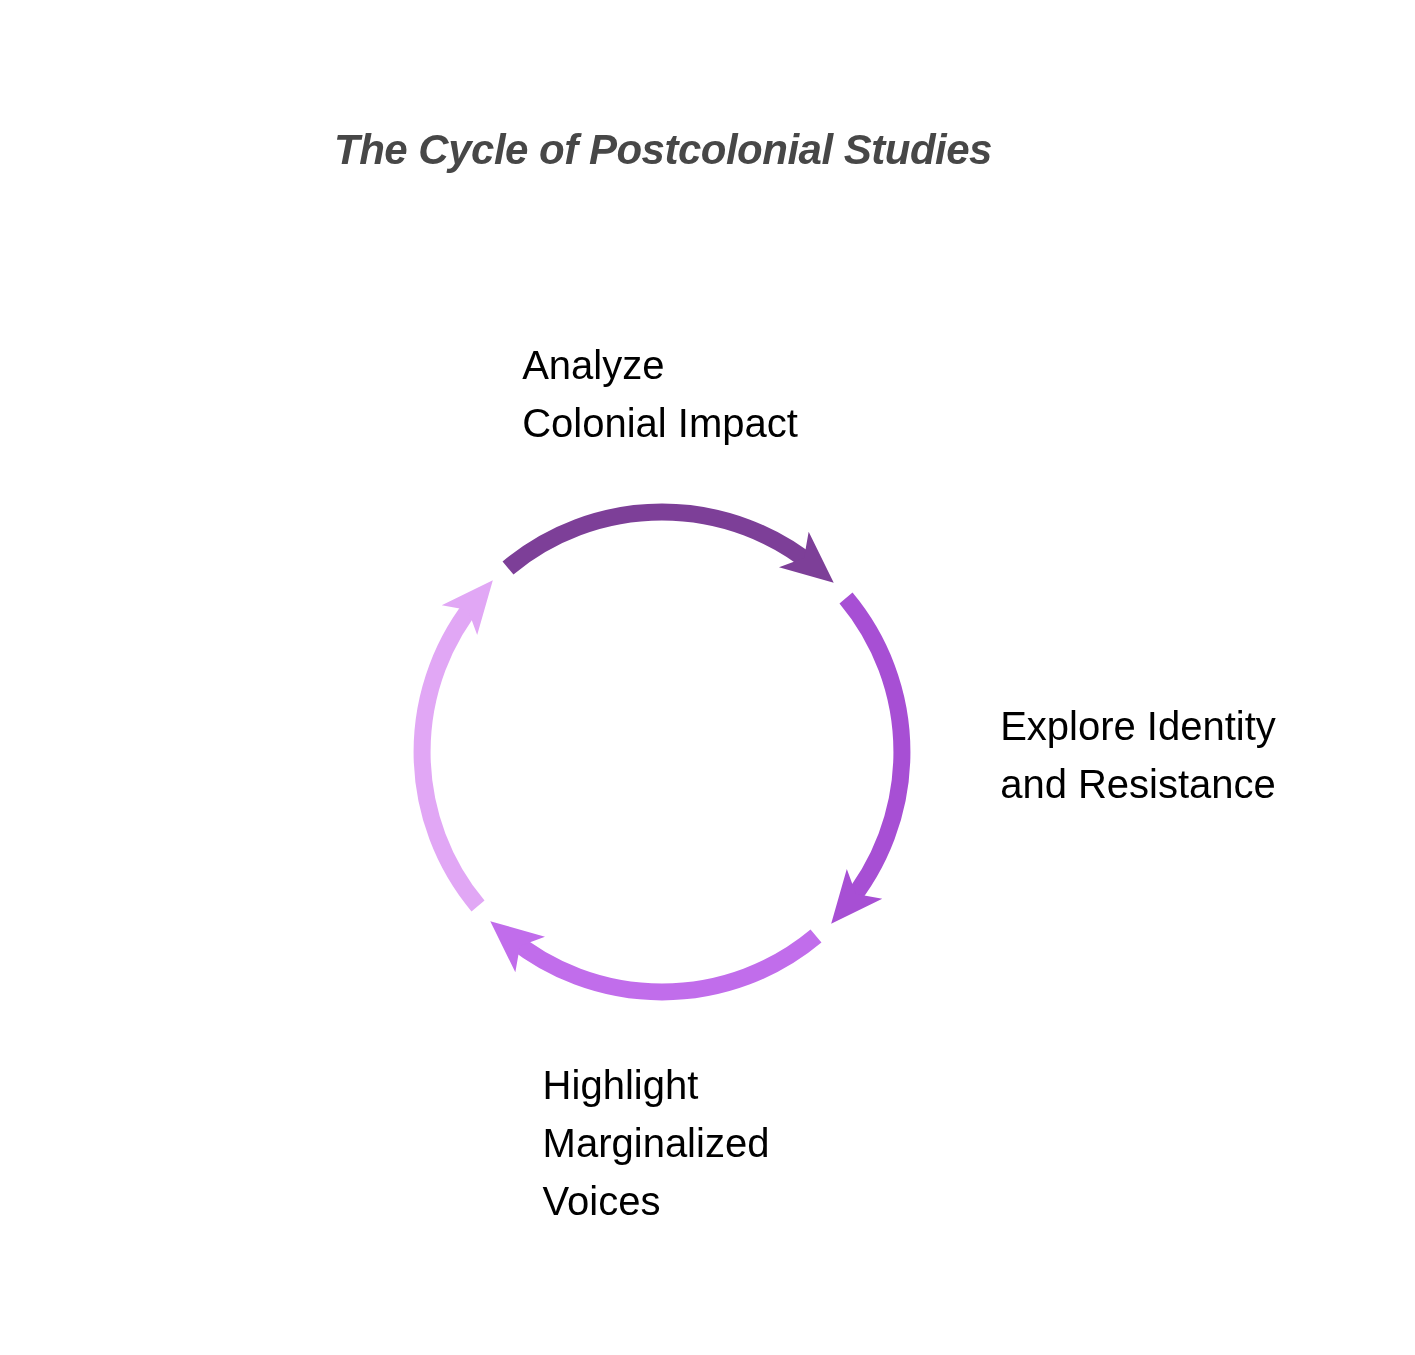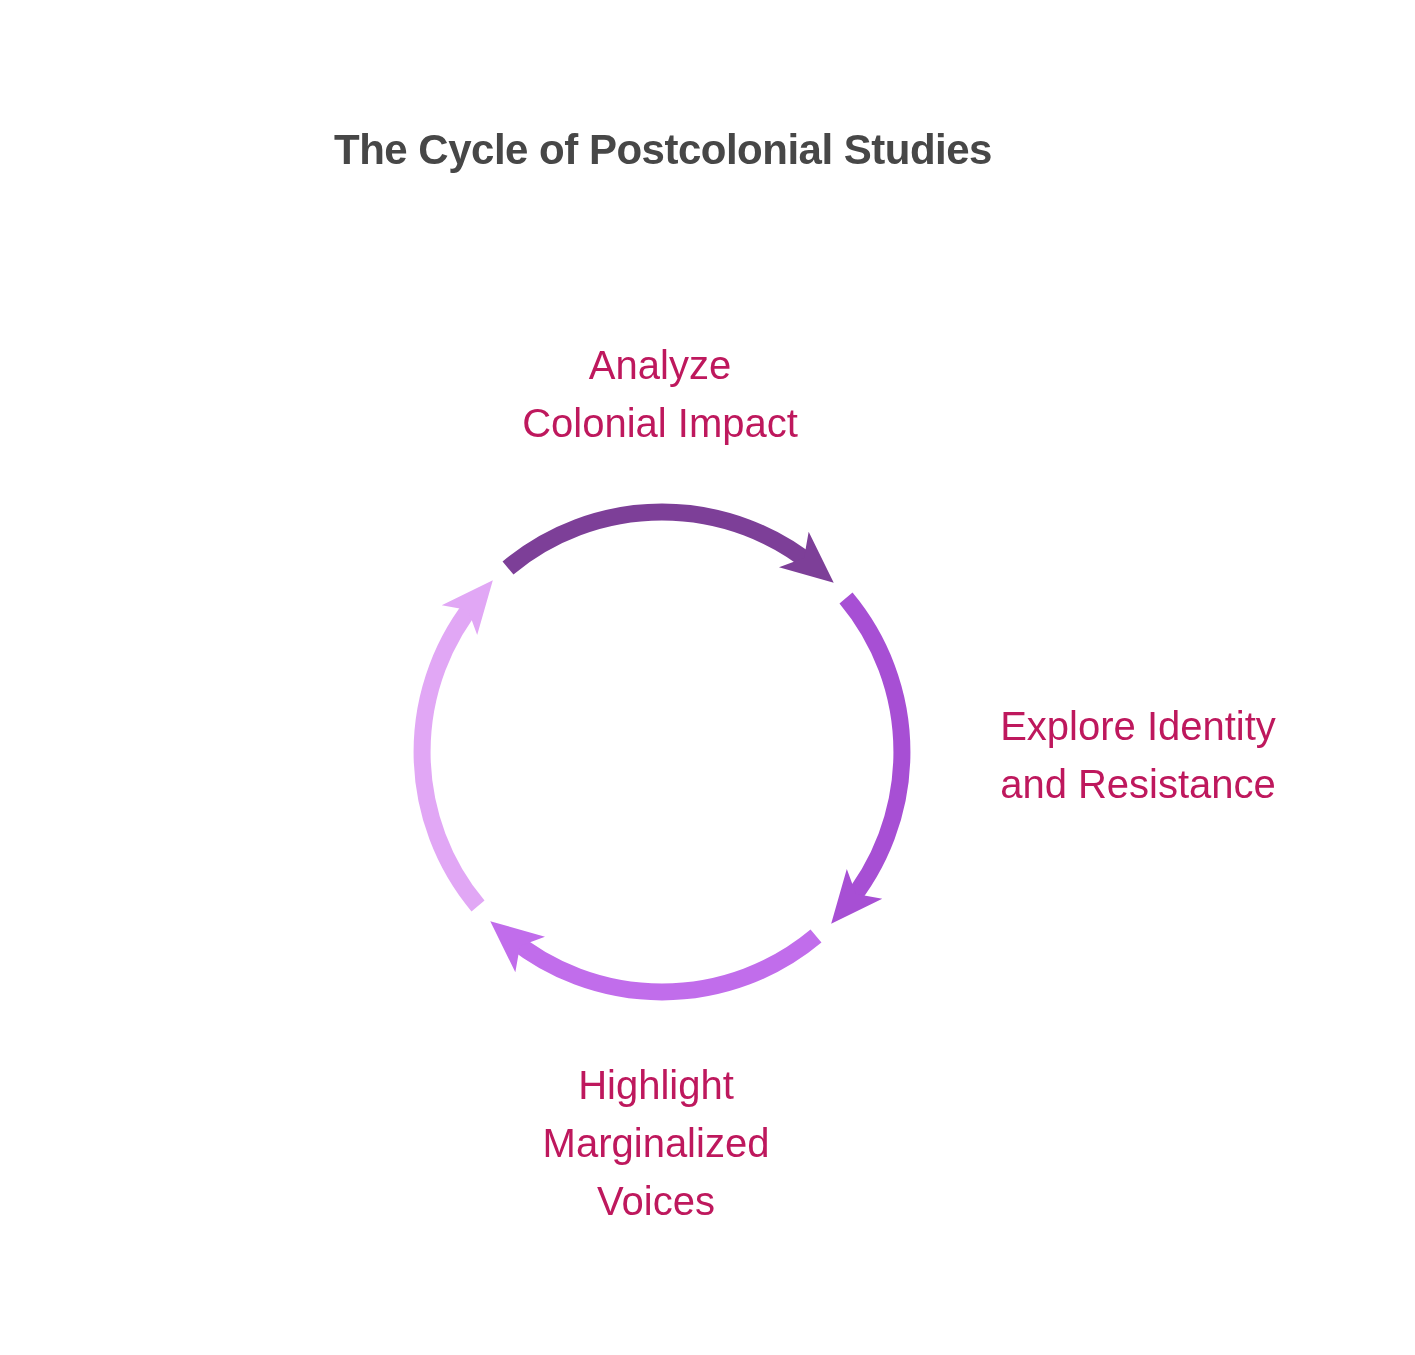--- a/index.html
+++ b/index.html
@@ -18,33 +18,33 @@
   .title {
     position: absolute;
     top: 126px;
     left: 663px;
     transform: translateX(-50%);
     font-size: 42px;
     font-weight: bold;
     letter-spacing: -0.5px;
     color: #474747;
     white-space: nowrap;
+    font-style: italic;
   }
   .cycle-svg {
     position: absolute;
     left: 0;
     top: 0;
   }
   .step-label {
     position: absolute;
     transform: translateX(-50%);
     font-size: 40px;
     line-height: 58px;
-    color: #be185d;
-    text-align: center;
+    color: #000000;
     white-space: pre-line;
   }
   #label-analyze   { left: 660px;  top: 336px;  }
   #label-explore   { left: 1138px; top: 697px;  }
   #label-highlight { left: 656px;  top: 1056px; }
   #label-critique  { left: 252px;  top: 697px;  }
 </style>
 </head>
 <body>
 

